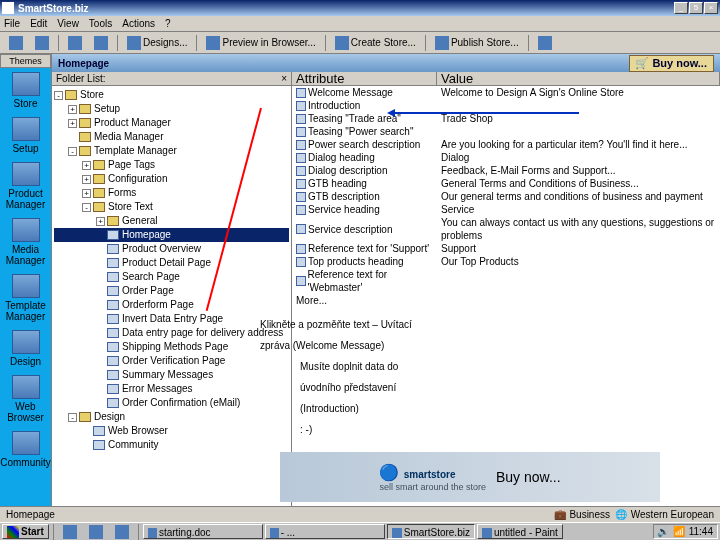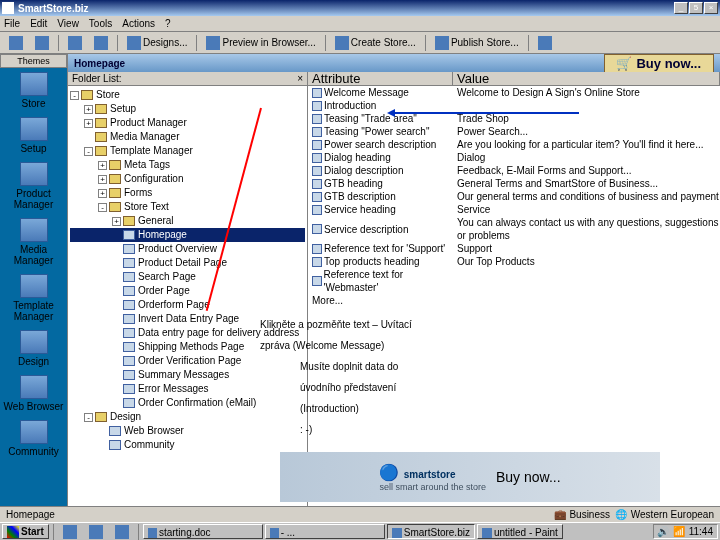--- a/index.html
+++ b/index.html
@@ -9,27 +9,27 @@
 .titlebar .title{flex:1;font-weight:bold;font-size:10px}
 .wbtns{display:flex;gap:1px}
 .wbtn{width:14px;height:12px;background:#c0c0c0;border:1px solid #fff;border-right-color:#404040;border-bottom-color:#404040;font-size:8px;text-align:center;line-height:10px}
 .menubar{height:16px;background:#d4d0c8;display:flex;align-items:center;padding:0 4px;gap:10px;border-bottom:1px solid #808080}
 .menubar span{font-size:10px}
 .toolbar{height:22px;background:#d4d0c8;display:flex;align-items:center;padding:0 4px;gap:2px;border-bottom:1px solid #808080}
 .tbtn{height:18px;padding:0 4px;display:flex;align-items:center;gap:2px;border:1px solid transparent;font-size:10px}
 .tico{width:14px;height:14px;background:#4a7ab8;display:inline-block}
 .sep{width:1px;height:16px;background:#808080;margin:0 2px}
 .main{display:flex;height:calc(100% - 88px)}
-.leftpanel{width:68px;background:#0369a1;border-right:1px solid #808080;display:flex;flex-direction:column}
+.leftpanel{width:52px;background:#0ea5e9;border-right:1px solid #808080;display:flex;flex-direction:column}
 .tabhdr{height:14px;background:#d4d0c8;border:1px solid #808080;font-size:9px;text-align:center;line-height:12px}
 .navitem{display:flex;flex-direction:column;align-items:center;padding:4px 2px;font-size:9px;text-align:center}
 .navico{width:28px;height:24px;background:linear-gradient(#7aa8d8,#4a7ab8);margin-bottom:2px;border:1px solid #2a5a98}
 .content{flex:1;background:#fff;display:flex;flex-direction:column}
 .pagetitle{height:18px;background:linear-gradient(#a8c8e8,#6898c8);display:flex;align-items:center;justify-content:space-between;padding:0 6px;color:#003;font-weight:bold;font-size:11px}
-.buynow{background:#e8d898;padding:1px 12px;border:1px solid #806030;font-size:13px}
+.buynow{background:#e8d898;padding:1px 6px;border:1px solid #806030;font-size:11px}
 .panes{flex:1;display:flex;overflow:hidden}
 .folderpane{width:240px;border-right:1px solid #808080;display:flex;flex-direction:column}
 .panehdr{height:14px;background:#d4d0c8;border-bottom:1px solid #808080;font-size:9px;padding:0 4px;line-height:13px;display:flex;justify-content:space-between}
 .tree{flex:1;overflow:auto;padding:2px;font-size:10px;line-height:14px}
 .tn{display:flex;align-items:center;white-space:nowrap}
 .tind{display:inline-block}
 .tbox{width:9px;height:9px;border:1px solid #808080;text-align:center;line-height:7px;font-size:8px;margin-right:2px}
 .tico2{width:12px;height:10px;background:#e8d068;margin-right:3px;display:inline-block;border:1px solid #806030}
 .tico2.pg{background:#c8d8e8;border-color:#4060a0}
 .tn.sel{background:#0a246a;color:#fff}
@@ -196,21 +196,21 @@
             <div class="tn">
               <span class="tind" style="width:14px"></span>
               <span class="tbox">-</span>
               <span class="tico2 "></span>
               <span>Template Manager</span>
             </div>
             <div class="tn">
               <span class="tind" style="width:28px"></span>
               <span class="tbox">+</span>
               <span class="tico2 "></span>
-              <span>Meta Tags</span>
+              <span>Page Tags</span>
             </div>
             <div class="tn">
               <span class="tind" style="width:28px"></span>
               <span class="tbox">+</span>
               <span class="tico2 "></span>
               <span>Configuration</span>
             </div>
             <div class="tn">
               <span class="tind" style="width:28px"></span>
               <span class="tbox">+</span>
@@ -352,21 +352,20 @@
                 <span class="lico"></span>
                 <span>Teasing "Trade area"</span>
               </div>
               <div class="c2">Trade Shop</div>
             </div>
             <div class="lrow">
               <div class="c1">
                 <span class="lico"></span>
                 <span>Teasing "Power search"</span>
               </div>
-              <div class="c2">Power Search...</div>
             </div>
             <div class="lrow">
               <div class="c1">
                 <span class="lico"></span>
                 <span>Power search description</span>
               </div>
               <div class="c2">Are you looking for a particular item? You'll find it here...</div>
             </div>
             <div class="lrow">
               <div class="c1">
@@ -380,21 +379,21 @@
                 <span class="lico"></span>
                 <span>Dialog description</span>
               </div>
               <div class="c2">Feedback, E-Mail Forms and Support...</div>
             </div>
             <div class="lrow">
               <div class="c1">
                 <span class="lico"></span>
                 <span>GTB heading</span>
               </div>
-              <div class="c2">General Terms and SmartStore of Business...</div>
+              <div class="c2">General Terms and Conditions of Business...</div>
             </div>
             <div class="lrow">
               <div class="c1">
                 <span class="lico"></span>
                 <span>GTB description</span>
               </div>
               <div class="c2">Our general terms and conditions of business and payment</div>
             </div>
             <div class="lrow">
               <div class="c1">

